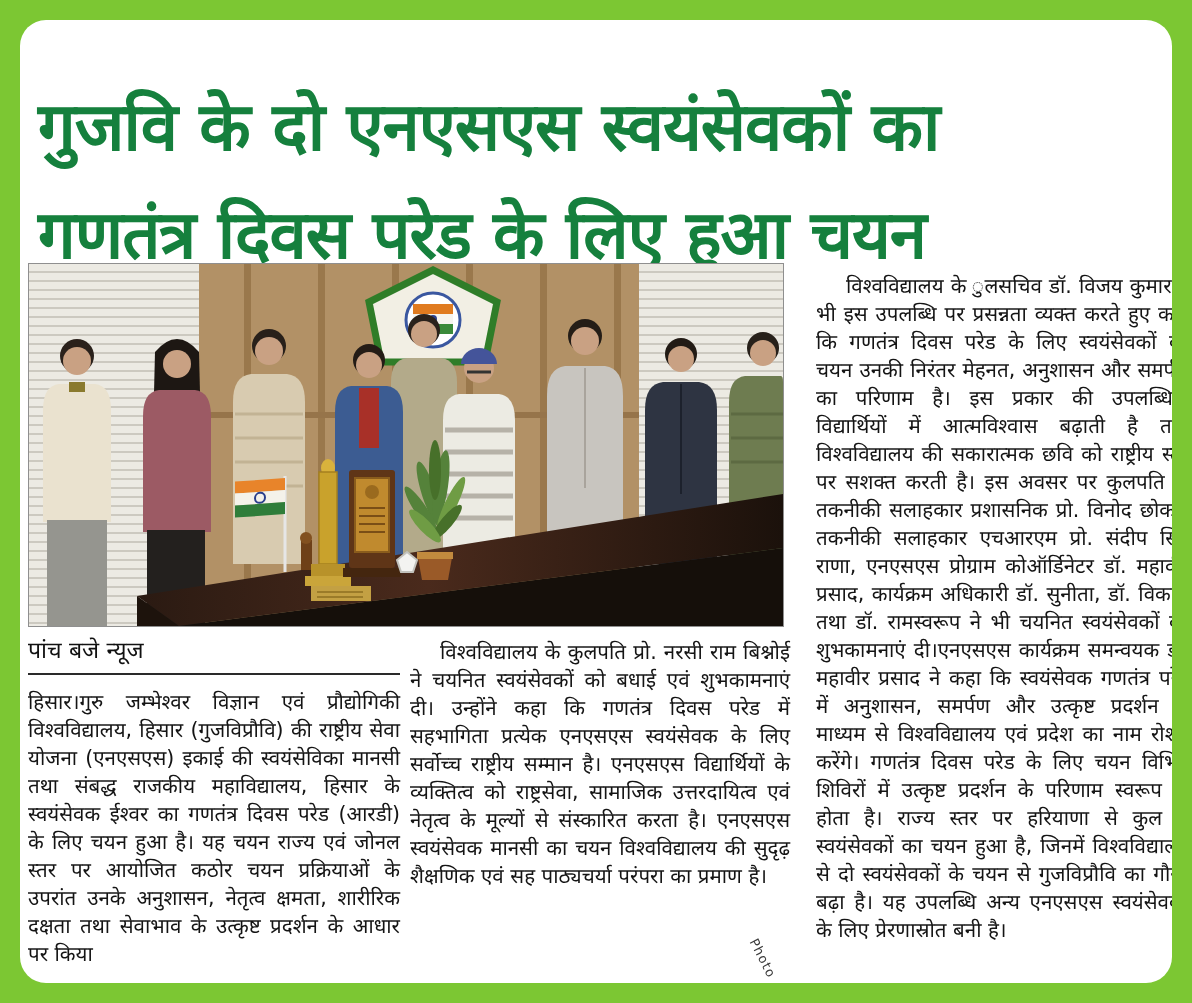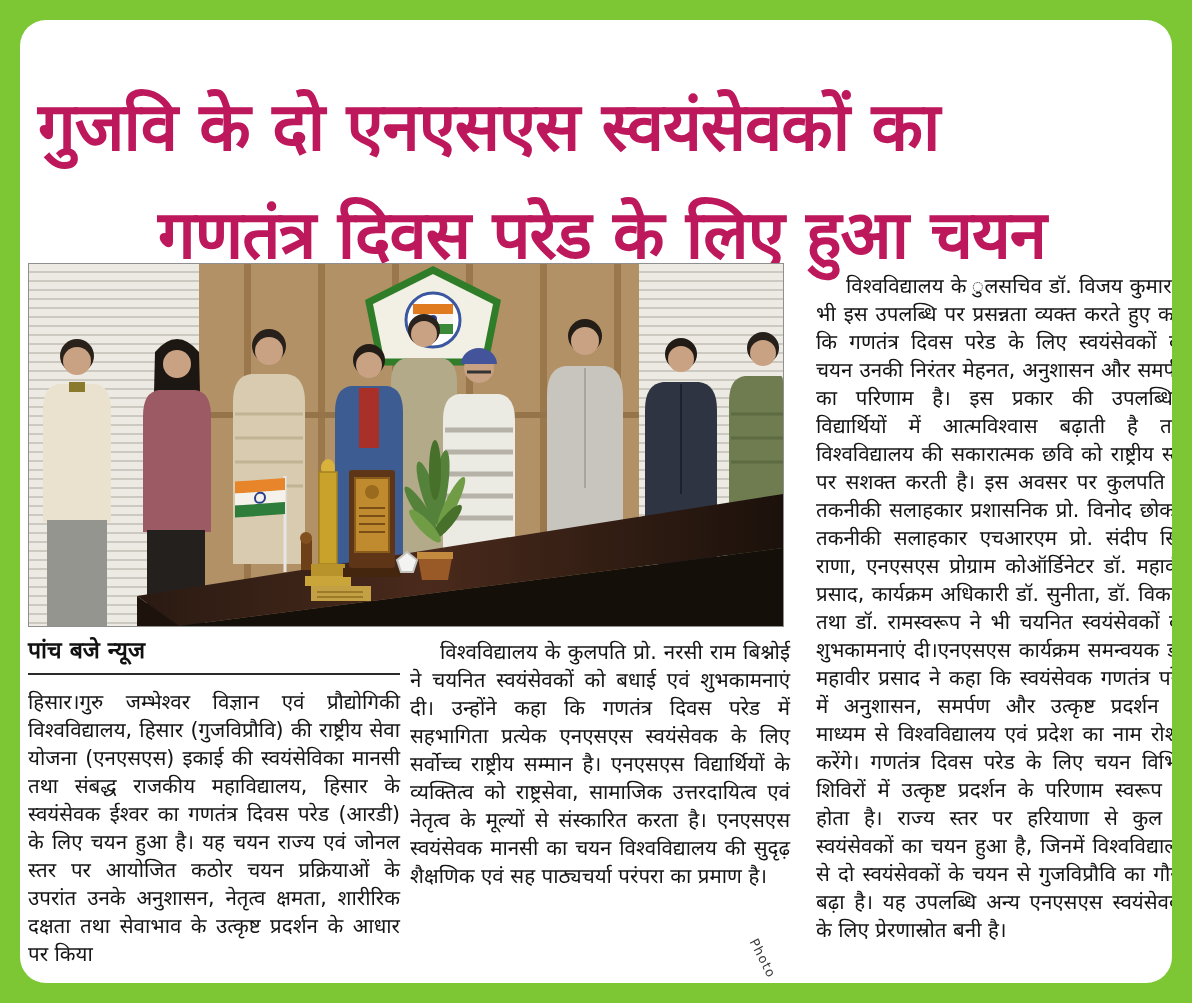--- a/index.html
+++ b/index.html
@@ -1,25 +1,25 @@
 <!DOCTYPE html>
 <html lang="hi"><head>
 <meta charset="utf-8">
 <style>
   html,body{margin:0;padding:0;}
   body{font-family:"DejaVu Sans",sans-serif;}
   .stage{position:relative;width:1192px;height:1003px;background:#7cc733;overflow:hidden;}
   .paper{position:absolute;left:20px;top:20px;right:20px;bottom:20px;background:#ffffff;border-radius:26px;overflow:hidden;}
-  .headline{position:absolute;left:18px;top:8px;width:1128px;color:#be185d;
+  .headline{position:absolute;left:18px;top:8px;width:1128px;color:#15803d;
     font-weight:700;font-size:67px;line-height:108px;letter-spacing:-1px;white-space:nowrap;}
-  .headline .hl2{display:block;text-align:center;}
+  .headline .hl2{display:block;}
   .photo-frame{position:absolute;left:8px;top:243px;width:756px;height:364px;
     border:1px solid #8f8f8f;background:#ddd;box-sizing:border-box;}
   .photo-frame svg{display:block;width:100%;height:100%;}
-  .caption{position:absolute;left:8px;top:613px;font-size:23px;font-weight:700;color:#111;}
+  .caption{position:absolute;left:8px;top:613px;font-size:23px;font-weight:400;color:#111;}
   .caption-rule{position:absolute;left:8px;top:653px;width:372px;height:2px;background:#2a2a2a;}
   .col{position:absolute;font-size:20.5px;line-height:28px;color:#141414;text-align:justify;}
   .col p{margin:0;}
   .col .indent{text-indent:30px;}
   .dateline{font-weight:400;}
   .col1{left:8px;top:668px;width:372px;}
   .col2{left:390px;top:618px;width:380px;}
   .col3{left:796px;top:252px;width:374px;}
   .watermark{position:absolute;left:740px;top:916px;font-size:13px;color:#3d3d3d;
     transform:rotate(63deg);transform-origin:left top;letter-spacing:1px;}

